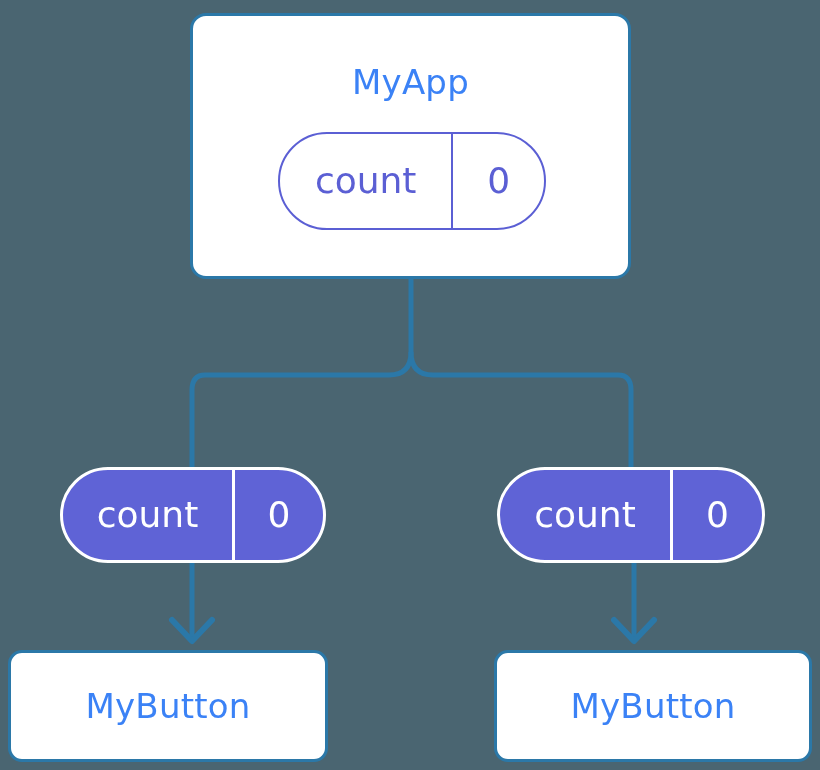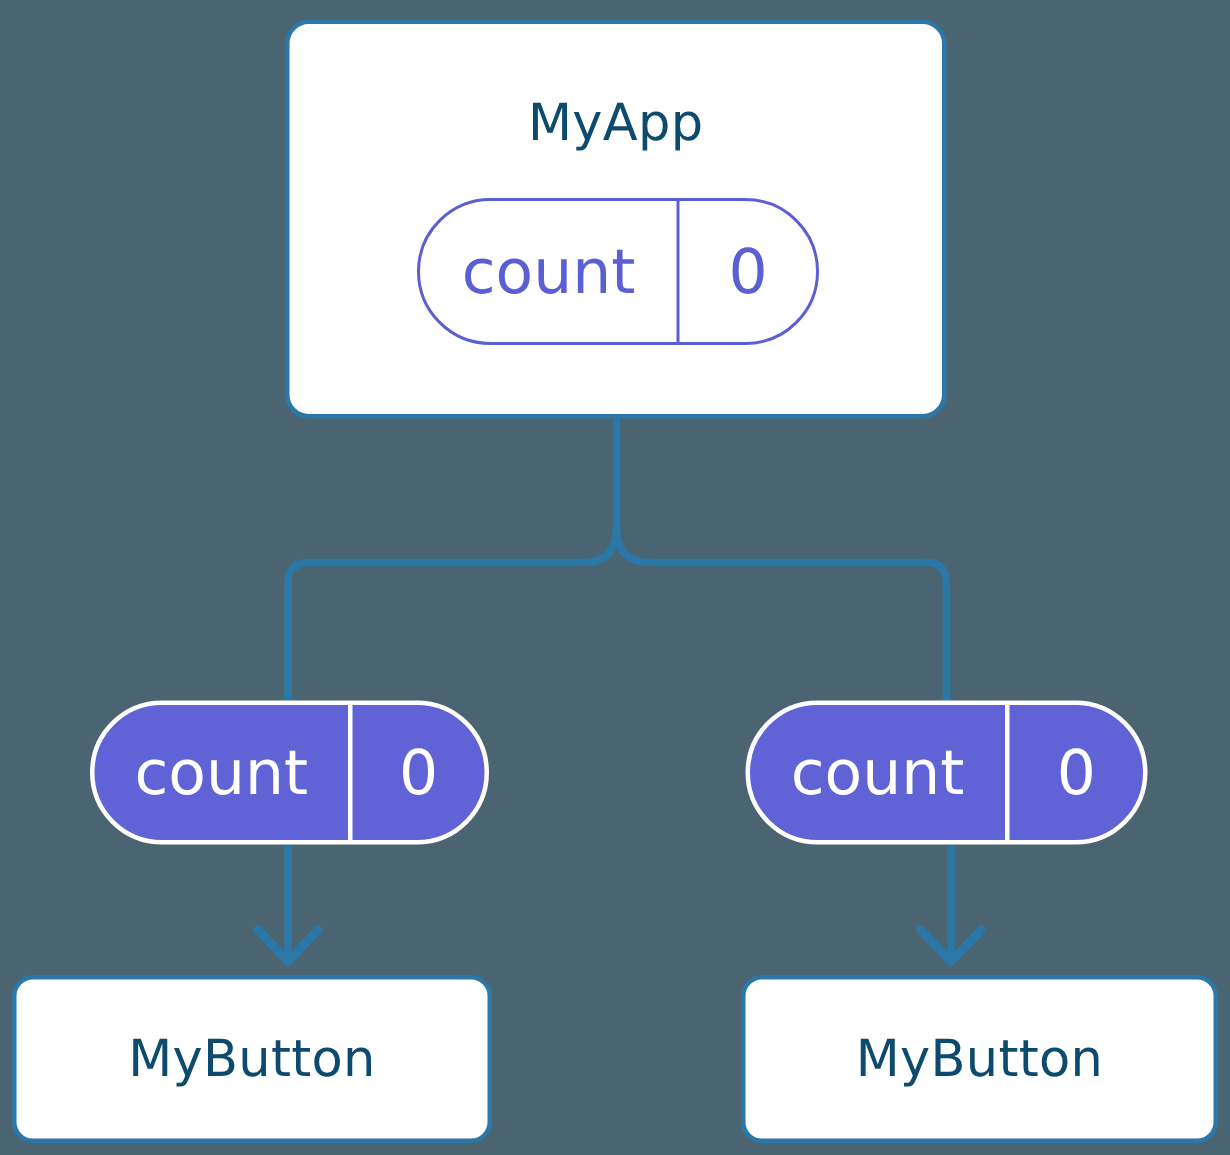--- a/index.html
+++ b/index.html
@@ -32,21 +32,21 @@
     position: absolute;
     background: #ffffff;
     border: 3px solid #2b78a8;
     border-radius: 14px;
     box-sizing: border-box;
     display: flex;
     flex-direction: column;
     align-items: center;
   }
   .comp-title {
-    color: #0c4a6e;
+    color: #3b82f6;
     font-size: 34px;
     line-height: 1;
     letter-spacing: 0.2px;
     white-space: nowrap;
   }
 
   #app-box {
     left: 190px;
     top: 13px;
     width: 441px;
@@ -78,21 +78,21 @@
     display: flex;
     align-items: stretch;
     border-radius: 999px;
     overflow: hidden;
   }
   .pill .pill-key,
   .pill .pill-val {
     display: flex;
     align-items: center;
     justify-content: center;
-    font-size: 41px;
+    font-size: 36px;
     line-height: 1;
     white-space: nowrap;
     box-sizing: border-box;
   }
 
   
   .pill.outline {
     border: 2px solid #5b5fd4;
     background: #ffffff;
   }

